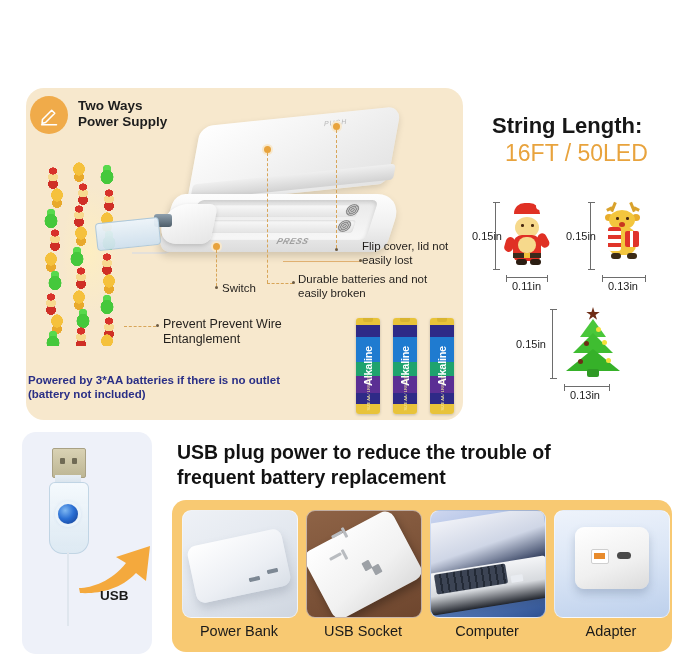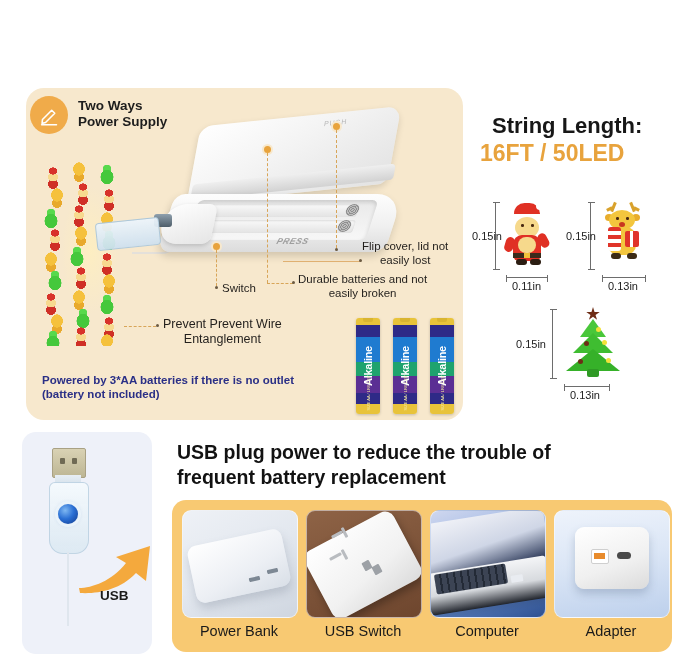--- a/index.html
+++ b/index.html
@@ -116,43 +116,43 @@
       font-style:italic;font-weight:bold;letter-spacing:.6px;transform:skewX(-18deg);}
 
   
   .dot{position:absolute;width:7px;height:7px;border-radius:50%;background:#e8a33d;
        box-shadow:0 0 0 2px #f7e8cd;}
   .lead-v{position:absolute;width:0;border-left:1px dashed #d8a558;}
   .lead-h{position:absolute;height:0;border-top:1px dashed #d8a558;}
   .lead-solid{position:absolute;height:0;border-top:1px solid #e0b071;}
   .sdot{position:absolute;width:3px;height:3px;border-radius:50%;background:#6b5a42;}
   .callout{position:absolute;font-size:11.5px;color:#221f1c;line-height:13.5px;
-      white-space:pre-line;text-align:center;}
+      white-space:pre-line;}
 
   
   .batts{position:absolute;left:356px;top:318px;width:98px;height:96px;}
   .batt{position:absolute;top:0;width:24px;height:96px;border-radius:3px;overflow:hidden;
       background:linear-gradient(180deg,#e8c33a 0 7%,#2e2a87 7% 20%,#1f7bd0 20% 46%,
                  #1fa36e 46% 60%,#5b2f94 60% 78%,#2e2a87 78% 90%,#e8c33a 90% 100%);
       box-shadow:0 1px 3px rgba(0,0,0,.2);}
   .batt .cap{position:absolute;left:7px;top:-3px;width:10px;height:7px;border-radius:2px;
       background:#d9b430;}
   .batt .lbl{position:absolute;left:50%;top:50%;transform:translate(-50%,-50%) rotate(-90deg);
       font-size:11px;font-weight:bold;color:#fff;letter-spacing:-.3px;white-space:nowrap;}
   .batt .sub{position:absolute;left:50%;top:78%;transform:translate(-50%,-50%) rotate(-90deg);
       font-size:4px;color:#f2e7a0;white-space:nowrap;}
   .bt1{left:0;} .bt2{left:37px;} .bt3{left:74px;}
 
   
-  .note-blue{position:absolute;left:42px;top:373px;width:300px;font-size:11.5px;
+  .note-blue{position:absolute;left:28px;top:373px;width:300px;font-size:11.5px;
       font-weight:bold;color:#2a2f86;line-height:14px;white-space:pre-line;}
 
   
   .tl-title{position:absolute;left:492px;top:113px;font-size:22px;font-weight:bold;color:#171717;}
-  .tl-value{position:absolute;left:480px;top:140px;font-size:23px;font-weight:bold;color:#e8a33d;}
+  .tl-value{position:absolute;left:505px;top:140px;font-size:23px;font-weight:normal;color:#e8a33d;}
 
   .dimbox{position:absolute;}
   .dim-v{position:absolute;border-left:1px solid #6d6d6d;}
   .dim-v::before,.dim-v::after{content:"";position:absolute;left:-3px;width:7px;height:0;
       border-top:1px solid #6d6d6d;}
   .dim-v::before{top:0;} .dim-v::after{bottom:0;}
   .dim-h{position:absolute;border-top:1px solid #6d6d6d;}
   .dim-h::before,.dim-h::after{content:"";position:absolute;top:-3px;width:0;height:7px;
       border-left:1px solid #6d6d6d;}
   .dim-h::before{left:0;} .dim-h::after{right:0;}
@@ -477,21 +477,21 @@
     <div class="card">
       <div class="card-img img-us">
         <div class="bar"></div>
         <div class="slot" style="left:24px;top:22px;width:12px;height:3px;transform:rotate(-28deg)"></div>
         <div class="slot" style="left:36px;top:16px;width:3px;height:11px;transform:rotate(-28deg)"></div>
         <div class="slot" style="left:22px;top:44px;width:13px;height:3px;transform:rotate(-28deg)"></div>
         <div class="slot" style="left:36px;top:38px;width:3px;height:11px;transform:rotate(-28deg)"></div>
         <div class="slot" style="left:56px;top:50px;width:8px;height:9px;background:#9da1a6;transform:rotate(-28deg)"></div>
         <div class="slot" style="left:66px;top:54px;width:8px;height:9px;background:#9da1a6;transform:rotate(-28deg)"></div>
       </div>
-      <div class="card-cap">USB Switch</div>
+      <div class="card-cap">USB Socket</div>
     </div>
     <div class="card">
       <div class="card-img img-cp">
         <div class="screen"></div>
           <div class="base"></div>
           <div class="kb"></div>
           <div class="uport"></div>
       </div>
       <div class="card-cap">Computer</div>
     </div>

